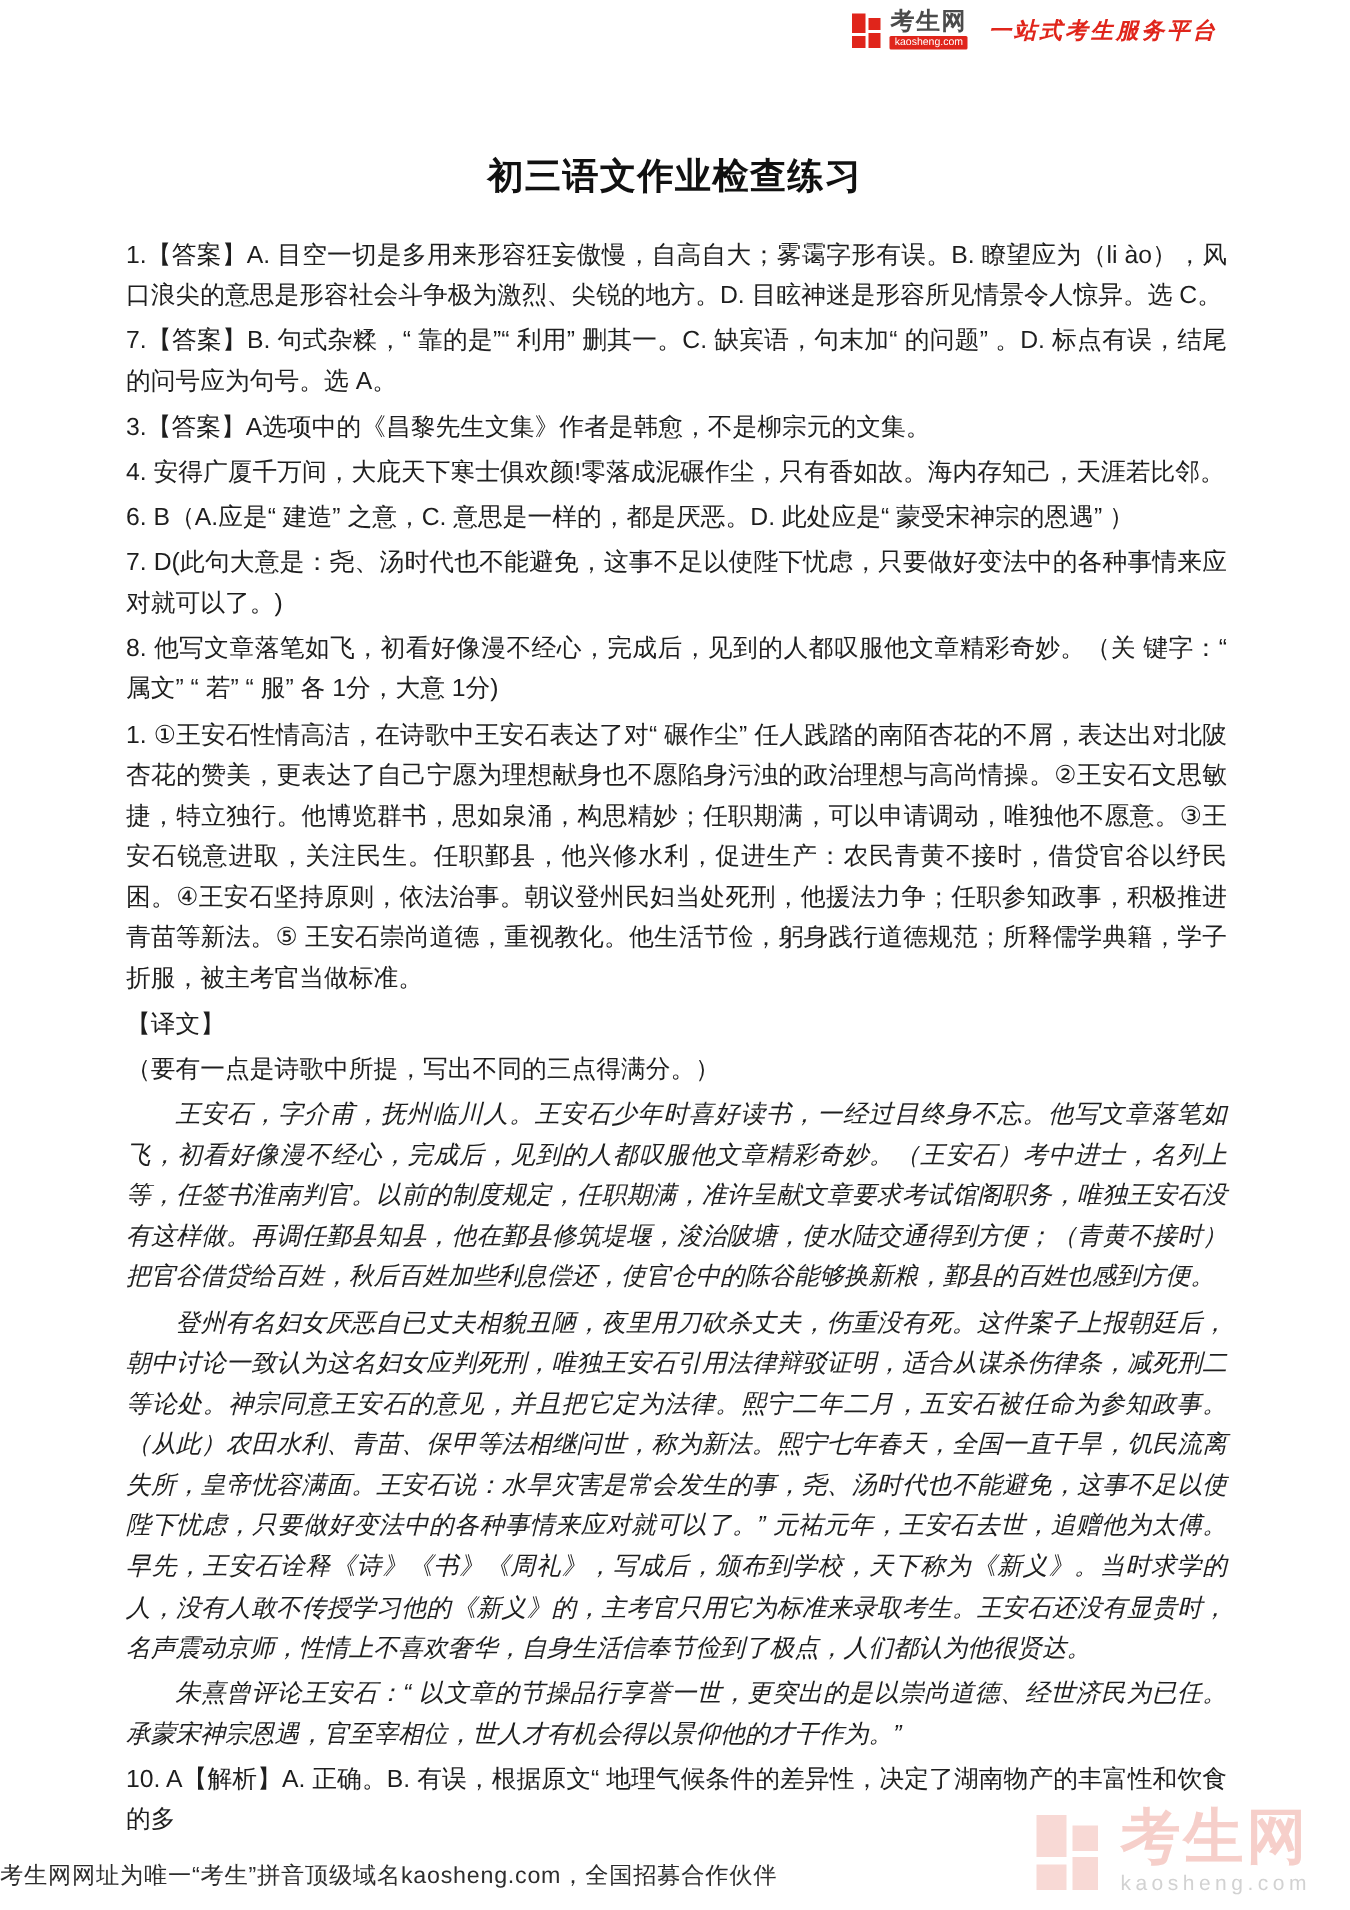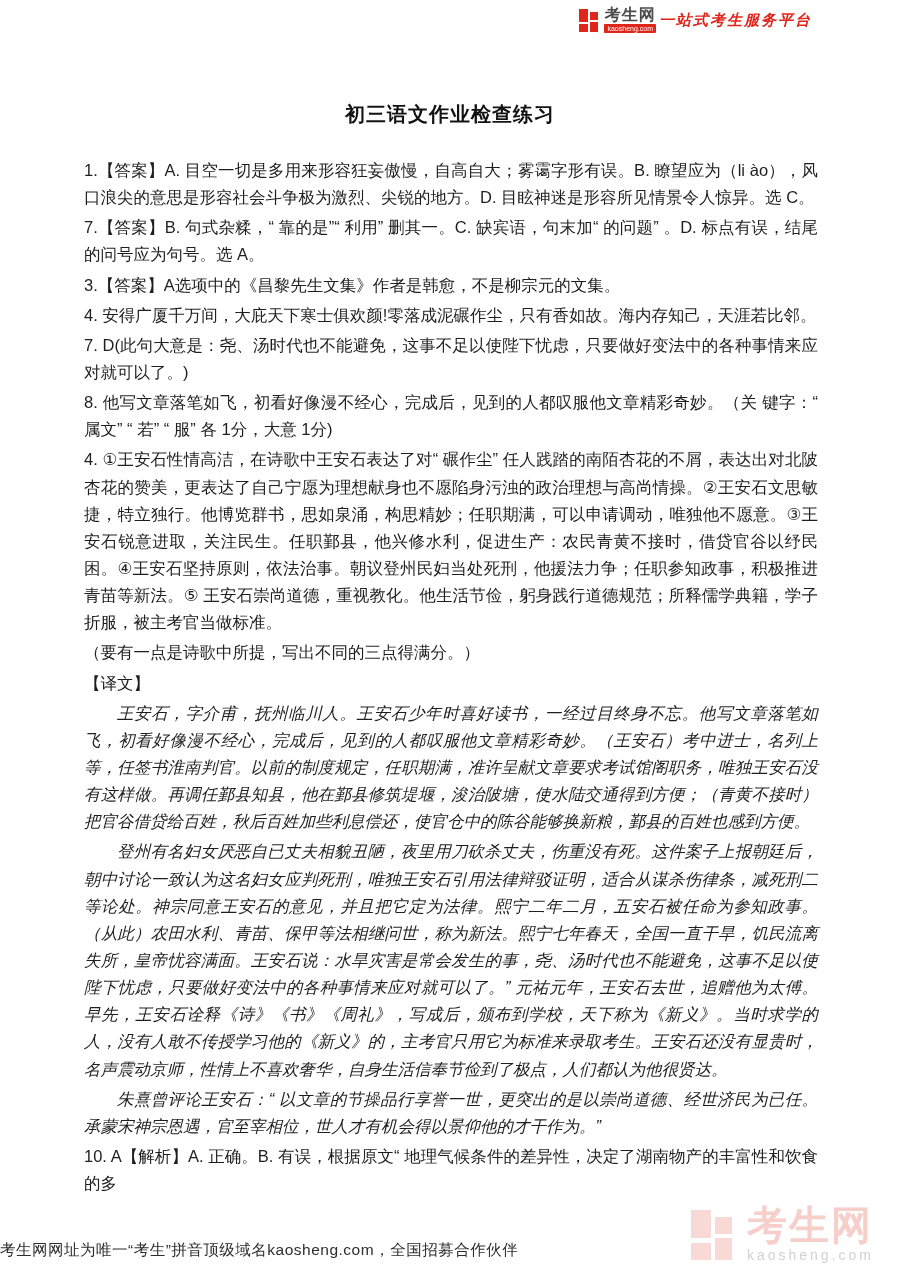--- a/index.html
+++ b/index.html
@@ -13,24 +13,24 @@
   .logo { position:absolute; top:2px; right:88px; display:flex; align-items:center; height:26px; }
   .logo-blocks { position:relative; width:21px; height:23px; flex:0 0 auto; }
   .logo-blocks i { position:absolute; background:var(--brand,#e0251b); }
   .lb1 { left:0;  top:0;    width:9px; height:13px; }
   .lb2 { left:0;  top:15px; width:9px; height:8px;  }
   .lb3 { left:11px; top:3px;  width:8px; height:8px; }
   .lb4 { left:11px; top:13px; width:8px; height:10px; }
   .logo-text-wrap { margin-left:4px; display:flex; flex-direction:column; align-items:center; }
   .logo-name { font-size:16px; font-weight:bold; color:#4b4b4b; line-height:1; letter-spacing:1px; }
   .logo-domain { margin-top:1px; background:var(--brand,#e0251b); color:#fff; font-size:7px; line-height:1; padding:1px 3px; border-radius:1px; }
-  .logo-tagline { margin-left:3px; color:var(--brand,#e0251b); font-size:15px; font-weight:bold; font-style:italic; letter-spacing:2px; white-space:nowrap; }
+  .logo-tagline { margin-left:14px; color:var(--brand,#e0251b); font-size:15px; font-weight:bold; font-style:italic; letter-spacing:2px; white-space:nowrap; }
   
   .doc-title { position:absolute; top:101px; left:0; width:100%; margin:0; text-align:center;
-    font-size:20px; font-weight:600; color:#111; letter-spacing:1px; }
+    font-size:24px; font-weight:600; color:#111; letter-spacing:1px; }
   
   .doc-body { position:absolute; top:157px; left:84px; width:734px;
     font-size:16.5px; line-height:1.645; color:#1e1e1e; text-align:justify; }
   .doc-body p { margin:0 0 3px 0; }
   .doc-body p.indent { text-indent:2em;font-style:italic; }
   
   .watermark { position:absolute; right:26px; bottom:10px; display:flex; align-items:flex-start; }
   .wm-blocks { position:relative; width:46px; height:52px; flex:0 0 auto; margin-top:6px; }
   .wm-blocks i { position:absolute; background:#f8d9d5; }
   .wb1 { left:0;  top:0;    width:20px; height:28px; }
@@ -65,25 +65,26 @@
     </div>
   </header>
 
   <h1 class="doc-title">初三语文作业检查练习</h1>
 
   <main class="doc-body" id="doc-body">
       <p>1.【答案】A. 目空一切是多用来形容狂妄傲慢，自高自大；雾霭字形有误。B. 瞭望应为（li ào），风口浪尖的意思是形容社会斗争极为激烈、尖锐的地方。D. 目眩神迷是形容所见情景令人惊异。选 C。</p>
       <p>7.【答案】B. 句式杂糅，“ 靠的是”“ 利用” 删其一。C. 缺宾语，句末加“ 的问题” 。D. 标点有误，结尾的问号应为句号。选 A。</p>
       <p>3.【答案】A选项中的《昌黎先生文集》作者是韩愈，不是柳宗元的文集。</p>
       <p>4. 安得广厦千万间，大庇天下寒士俱欢颜!零落成泥碾作尘，只有香如故。海内存知己，天涯若比邻。</p>
+      <p>6. B（A.应是“ 建造” 之意，C. 意思是一样的，都是厌恶。D. 此处应是“ 蒙受宋神宗的恩遇” ）</p>
       <p>7. D(此句大意是：尧、汤时代也不能避免，这事不足以使陛下忧虑，只要做好变法中的各种事情来应对就可以了。)</p>
       <p>8. 他写文章落笔如飞，初看好像漫不经心，完成后，见到的人都叹服他文章精彩奇妙。（关 键字：“ 属文” “ 若” “ 服” 各 1分，大意 1分)</p>
-      <p>4. ①王安石性情高洁，在诗歌中王安石表达了对“ 碾作尘” 任人践踏的南陌杏花的不屑，表达出对北陂杏花的赞美，更表达了自己宁愿为理想献身也不愿陷身污浊的政治理想与高尚情操。②王安石文思敏捷，特立独行。他博览群书，思如泉涌，构思精妙；任职期满，可以申请调动，唯独他不愿意。③王安石锐意进取，关注民生。任职鄞县，他兴修水利，促进生产：农民青黄不接时，借贷官谷以纾民困。④王安石坚持原则，依法治事。朝议登州民妇当处死刑，他援法力争；任职参知政事，积极推进青苗等新法。⑤ 王安石崇尚道德，重视教化。他生活节俭，躬身践行道德规范；所释儒学典籍，学子折服，被主考官当做标准。</p>
+      <p>1. ①王安石性情高洁，在诗歌中王安石表达了对“ 碾作尘” 任人践踏的南陌杏花的不屑，表达出对北陂杏花的赞美，更表达了自己宁愿为理想献身也不愿陷身污浊的政治理想与高尚情操。②王安石文思敏捷，特立独行。他博览群书，思如泉涌，构思精妙；任职期满，可以申请调动，唯独他不愿意。③王安石锐意进取，关注民生。任职鄞县，他兴修水利，促进生产：农民青黄不接时，借贷官谷以纾民困。④王安石坚持原则，依法治事。朝议登州民妇当处死刑，他援法力争；任职参知政事，积极推进青苗等新法。⑤ 王安石崇尚道德，重视教化。他生活节俭，躬身践行道德规范；所释儒学典籍，学子折服，被主考官当做标准。</p>
+      <p>【译文】</p>
       <p>（要有一点是诗歌中所提，写出不同的三点得满分。）</p>
-      <p>【译文】</p>
       <p class="indent">王安石，字介甫，抚州临川人。王安石少年时喜好读书，一经过目终身不忘。他写文章落笔如飞，初看好像漫不经心，完成后，见到的人都叹服他文章精彩奇妙。（王安石）考中进士，名列上等，任签书淮南判官。以前的制度规定，任职期满，准许呈献文章要求考试馆阁职务，唯独王安石没有这样做。再调任鄞县知县，他在鄞县修筑堤堰，浚治陂塘，使水陆交通得到方便；（青黄不接时）把官谷借贷给百姓，秋后百姓加些利息偿还，使官仓中的陈谷能够换新粮，鄞县的百姓也感到方便。</p>
       <p class="indent">登州有名妇女厌恶自已丈夫相貌丑陋，夜里用刀砍杀丈夫，伤重没有死。这件案子上报朝廷后，朝中讨论一致认为这名妇女应判死刑，唯独王安石引用法律辩驳证明，适合从谋杀伤律条，减死刑二等论处。神宗同意王安石的意见，并且把它定为法律。熙宁二年二月，五安石被任命为参知政事。（从此）农田水利、青苗、保甲等法相继问世，称为新法。熙宁七年春天，全国一直干旱，饥民流离失所，皇帝忧容满面。王安石说：水旱灾害是常会发生的事，尧、汤时代也不能避免，这事不足以使陛下忧虑，只要做好变法中的各种事情来应对就可以了。” 元祐元年，王安石去世，追赠他为太傅。早先，王安石诠释《诗》《书》《周礼》，写成后，颁布到学校，天下称为《新义》。当时求学的人，没有人敢不传授学习他的《新义》的，主考官只用它为标准来录取考生。王安石还没有显贵时，名声震动京师，性情上不喜欢奢华，自身生活信奉节俭到了极点，人们都认为他很贤达。</p>
       <p class="indent">朱熹曾评论王安石：“ 以文章的节操品行享誉一世，更突出的是以崇尚道德、经世济民为已任。承蒙宋神宗恩遇，官至宰相位，世人才有机会得以景仰他的才干作为。”</p>
       <p>10. A【解析】A. 正确。B. 有误，根据原文“ 地理气候条件的差异性，决定了湖南物产的丰富性和饮食的多</p>
     </main>
 
   <div class="watermark">
     <span class="wm-blocks">
       <i class="wb1"></i>
         <i class="wb2"></i>

